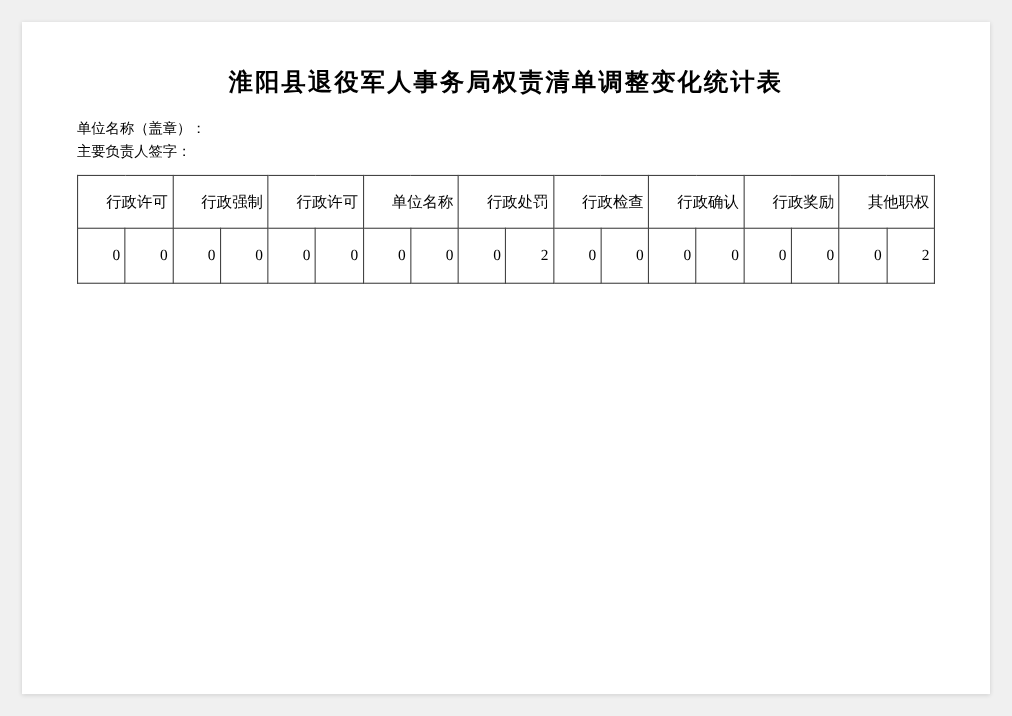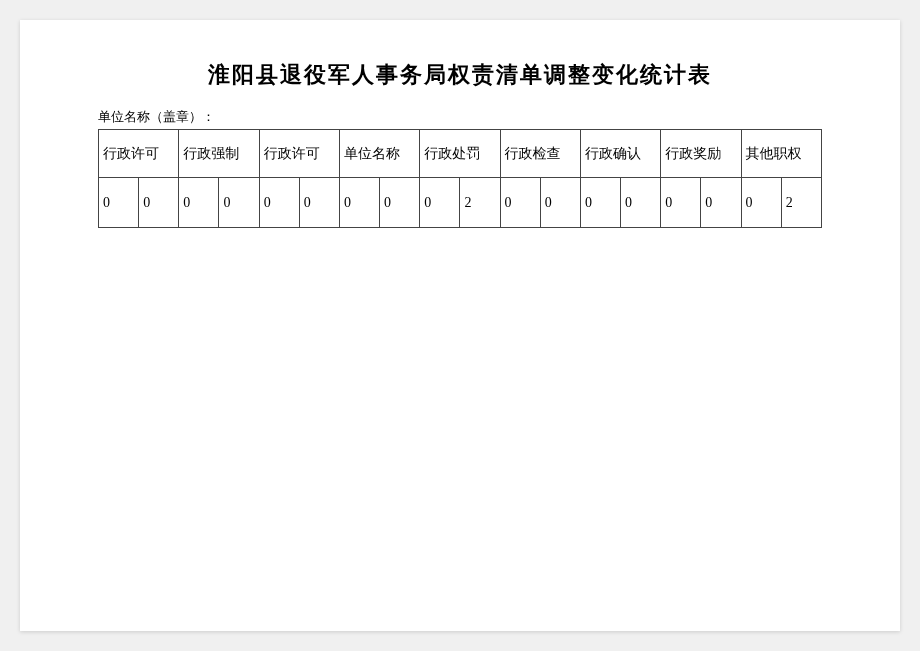--- a/index.html
+++ b/index.html
@@ -15,21 +15,21 @@
       justify-content: center;
       align-items: flex-start;
       min-height: 651px;
       padding: 20px;
     }
 
     .page {
       background: #fff;
       width: 880px;
       min-height: 611px;
-      padding: 40px 78px;
+      padding: 40px 50px;
       box-shadow: 0 1px 4px rgba(0,0,0,0.15);
     }
 
     .page-title {
       text-align: center;
       font-size: 22px;
       font-weight: bold;
       margin-bottom: 18px;
       letter-spacing: 2px;
     }
@@ -55,21 +55,21 @@
       width: 100%;
       border-collapse: collapse;
       font-size: 13px;
     }
 
     table, th, td {
       border: 1px solid #444;
     }
 
     th, td {
-      text-align: left;
+      text-align: right;
       vertical-align: middle;
       padding: 6px 4px;
     }
 
     .header-row th {
       background: #fff;
       font-weight: normal;
       height: 48px;
       font-size: 14px;
     }
@@ -89,20 +89,23 @@
 <body>
 
 <div class="page">
 
   <div class="page-title">淮阳县退役军人事务局权责清单调整变化统计表</div>
 
   <div class="meta-row">
     <span class="meta-left">单位名称（盖章）：</span>
   </div>
 
+  <div class="meta-row2">
+    <span>主要负责人签字：</span>
+  </div>
 
   <table>
     <thead>
       <tr class="header-row">
         <th colspan="2">行政许可</th>
         <th colspan="2">行政强制</th>
         <th colspan="2">行政许可</th>
         <th colspan="2">单位名称</th>
         <th colspan="2">行政处罚</th>
         <th colspan="2">行政检查</th>

